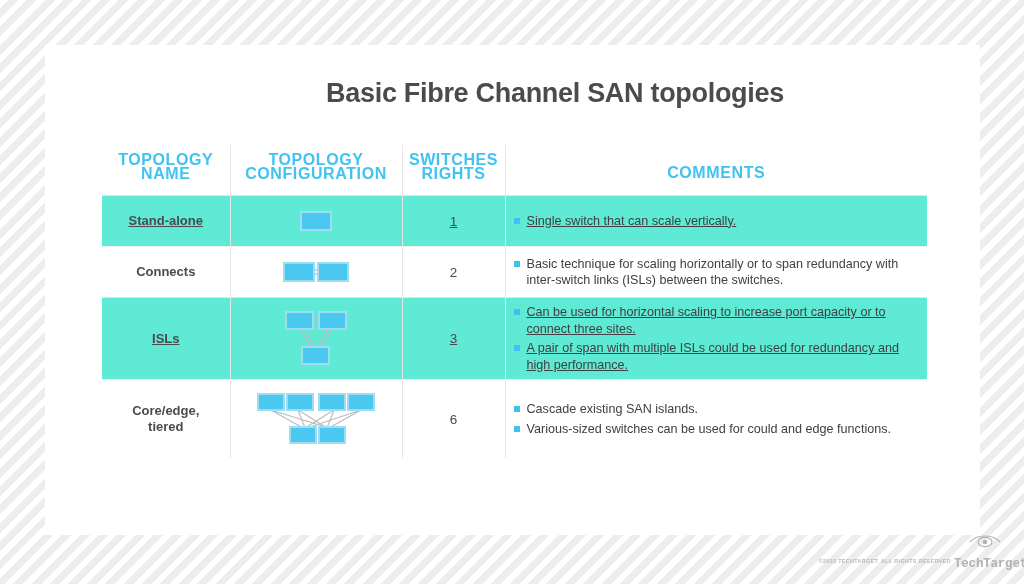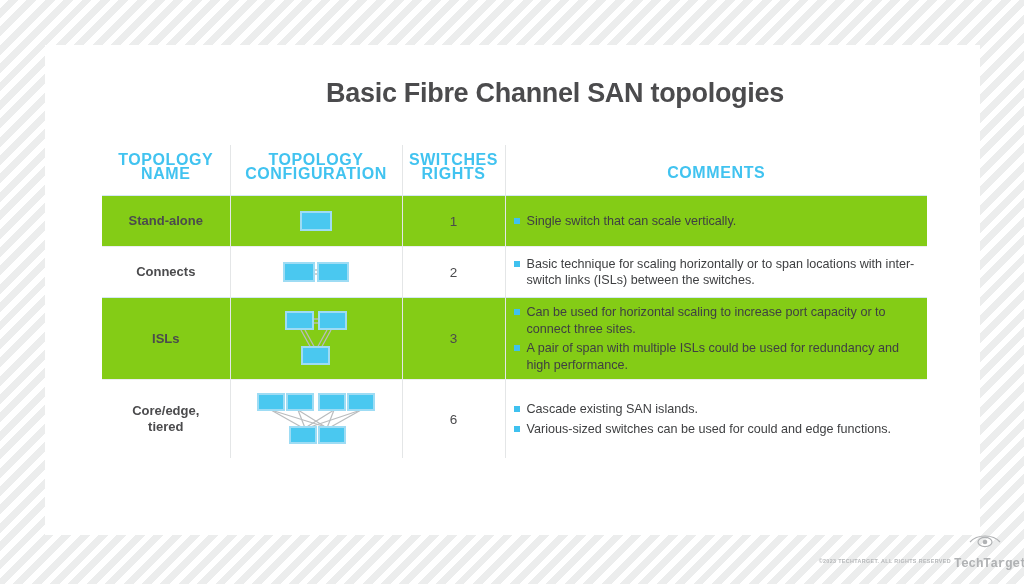--- a/index.html
+++ b/index.html
@@ -60,21 +60,21 @@
   }
   table.topo thead th:last-child{border-right:none;}
 
   table.topo tbody td{
     border-right:1px solid #e4e6e7;
     border-top:1px solid #eceef0;
     vertical-align:middle;
     background:#ffffff;
   }
   table.topo tbody td:last-child{border-right:none;}
-  table.topo tbody tr.alt td{background:#84cc16;}
+  table.topo tbody tr.alt td{background:#5eead4;text-decoration:underline;}
   table.topo tbody tr.alt td{border-top-color:#d4e8f5;}
 
   td.name{
     text-align:center;
     font-size:13px;
     font-weight:bold;
     color:#4b4b4d;
     line-height:16px;
     font-stretch:condensed;
   }
@@ -204,21 +204,21 @@
               <line x1="58" y1="15" x2="62" y2="15" stroke="#b9bcbe" stroke-width="1.4"></line>
               <line x1="58" y1="19" x2="62" y2="19" stroke="#b9bcbe" stroke-width="1.4"></line>
               <rect x="28" y="8" width="30" height="18" fill="#4ac8f0" stroke="#9edcf4" stroke-width="2"></rect>
               <rect x="62" y="8" width="30" height="18" fill="#4ac8f0" stroke="#9edcf4" stroke-width="2"></rect>
             </svg>
           </span>
         </td>
         <td class="count">2</td>
         <td class="comments">
           <ul class="cmt">
-            <li>Basic technique for scaling horizontally or to span locations with inter-switch links (ISLs) between the switches.</li>
+            <li>Basic technique for scaling horizontally or to span redundancy with inter-switch links (ISLs) between the switches.</li>
           </ul>
         </td>
       </tr>
 
       <tr class="alt">
         <td class="name">
           <div>ISLs</div>
         </td>
         <td class="diagram">
           <span>

